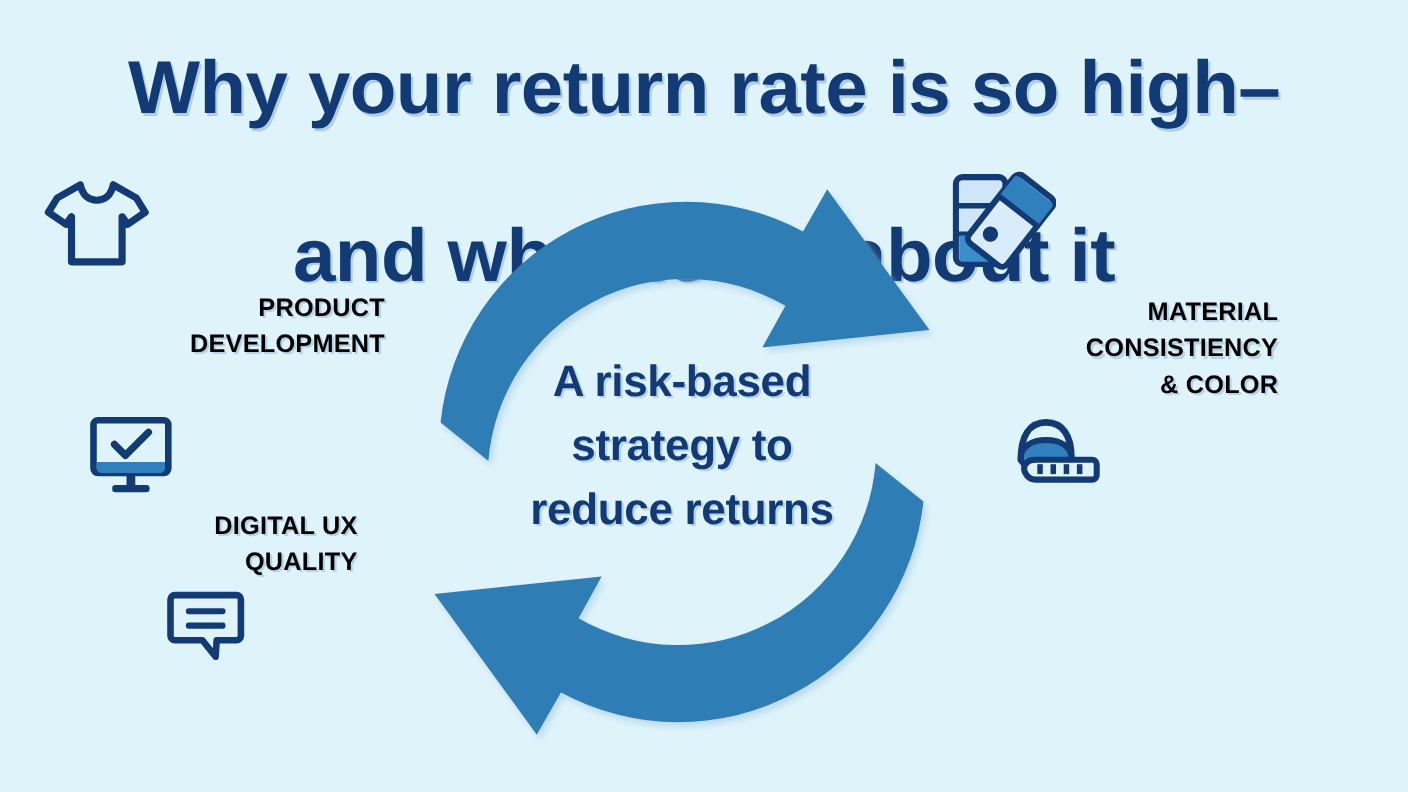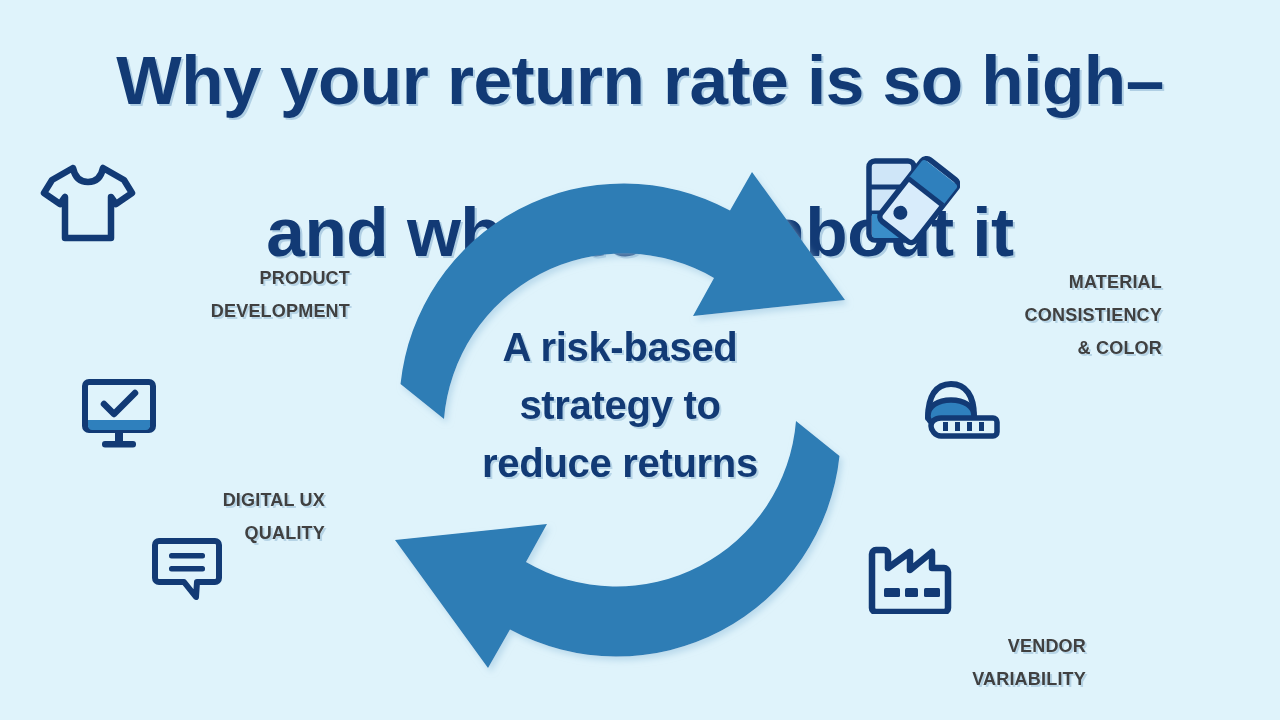--- a/index.html
+++ b/index.html
@@ -72,22 +72,22 @@
     letter-spacing: -0.3px;
     text-shadow: 2px 2px 0 rgba(120,165,200,0.40);
     white-space: pre-line;
   }
 
   
   .node {
     position: absolute;
   }
   .node .label {
-    color: #404040;
-    font-size: 18px;
+    color: #000000;
+    font-size: 23px;
     line-height: 33px;
     font-weight: 700;
     letter-spacing: 0.2px;
     text-shadow: 2px 2px 0 rgba(120,165,200,0.40);
     white-space: pre-line;
   }
   .node.right .label { text-align: right; }
   .node.left  .label { text-align: right; }
   .node .icon { display: block; }
   .node.left .icon  { margin-left: auto; }
@@ -102,21 +102,21 @@
   #node-voice .icon     { margin-right: 84px; }
 
   #node-material  { left: 862px; top: 156px; width: 300px; }
   #node-material .icon  { margin-left: 2px; }
   #node-fit       { left: 915px; top: 378px; width: 260px; }
   #node-fit .icon       { margin-left: 2px; }
   #node-vendor    { left: 786px; top: 538px; width: 300px; }
   #node-vendor .icon    { margin-left: 78px; }
 
   .lbl-product  { margin-top: 14px; }
-  .lbl-digital  { margin-top: 28px; }
+  .lbl-digital  { margin-top: 4px; }
   .lbl-voice    { margin-top: 10px; }
   .lbl-material { margin-top: 14px; }
   .lbl-fit      { margin-top: 16px; }
   .lbl-vendor   { margin-top: 12px; }
 </style>
 </head>
 <body>
 
 <div id="slide">
 
@@ -237,30 +237,14 @@
         <g fill="#123a75">
           <rect x="26" y="44" width="5" height="9"></rect>
           <rect x="38" y="44" width="5" height="9"></rect>
           <rect x="50" y="44" width="5" height="9"></rect>
           <rect x="62" y="44" width="5" height="9"></rect>
         </g>
       </svg>
     </span>
   </div>
 
-  <div class="node right" id="node-vendor">
-    <span class="icon">
-      <svg width="92" height="76" viewBox="0 0 92 76" xmlns="http://www.w3.org/2000/svg">
-        <path d="M8 70 V16 C8 13.8 9.8 12 12 12 H20 C22.2 12 24 13.8 24 16 V30
-                 L46 14 V32 L68 14 V30 C68 30 76 30 80 30 C82.2 30 84 31.8 84 34 V70
-                 C84 72.2 82.2 74 80 74 H12 C9.8 74 8 72.2 8 70 Z" fill="none" stroke="#123a75" stroke-width="6.5" stroke-linejoin="round" stroke-linecap="round"></path>
-        <g fill="#123a75">
-          <rect x="20" y="50" width="16" height="9" rx="1.5"></rect>
-          <rect x="41" y="50" width="13" height="9" rx="1.5"></rect>
-          <rect x="60" y="50" width="16" height="9" rx="1.5"></rect>
-        </g>
-      </svg>
-    </span>
-    <div class="label lbl-vendor">VENDOR
-VARIABILITY</div>
-  </div>
 
 </div>
 
 </body></html>

